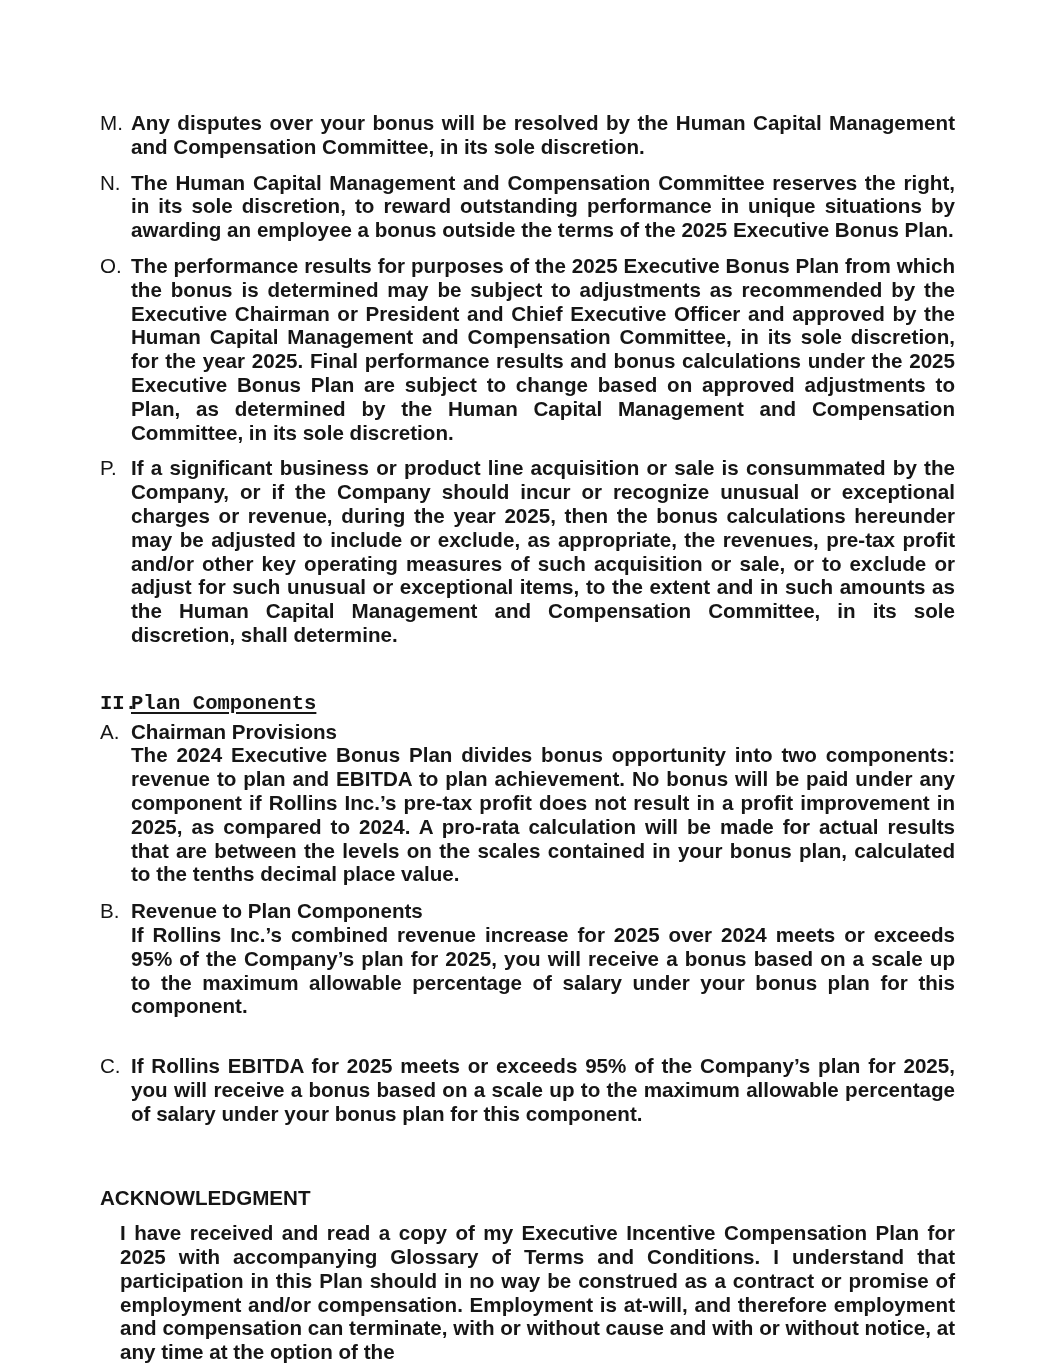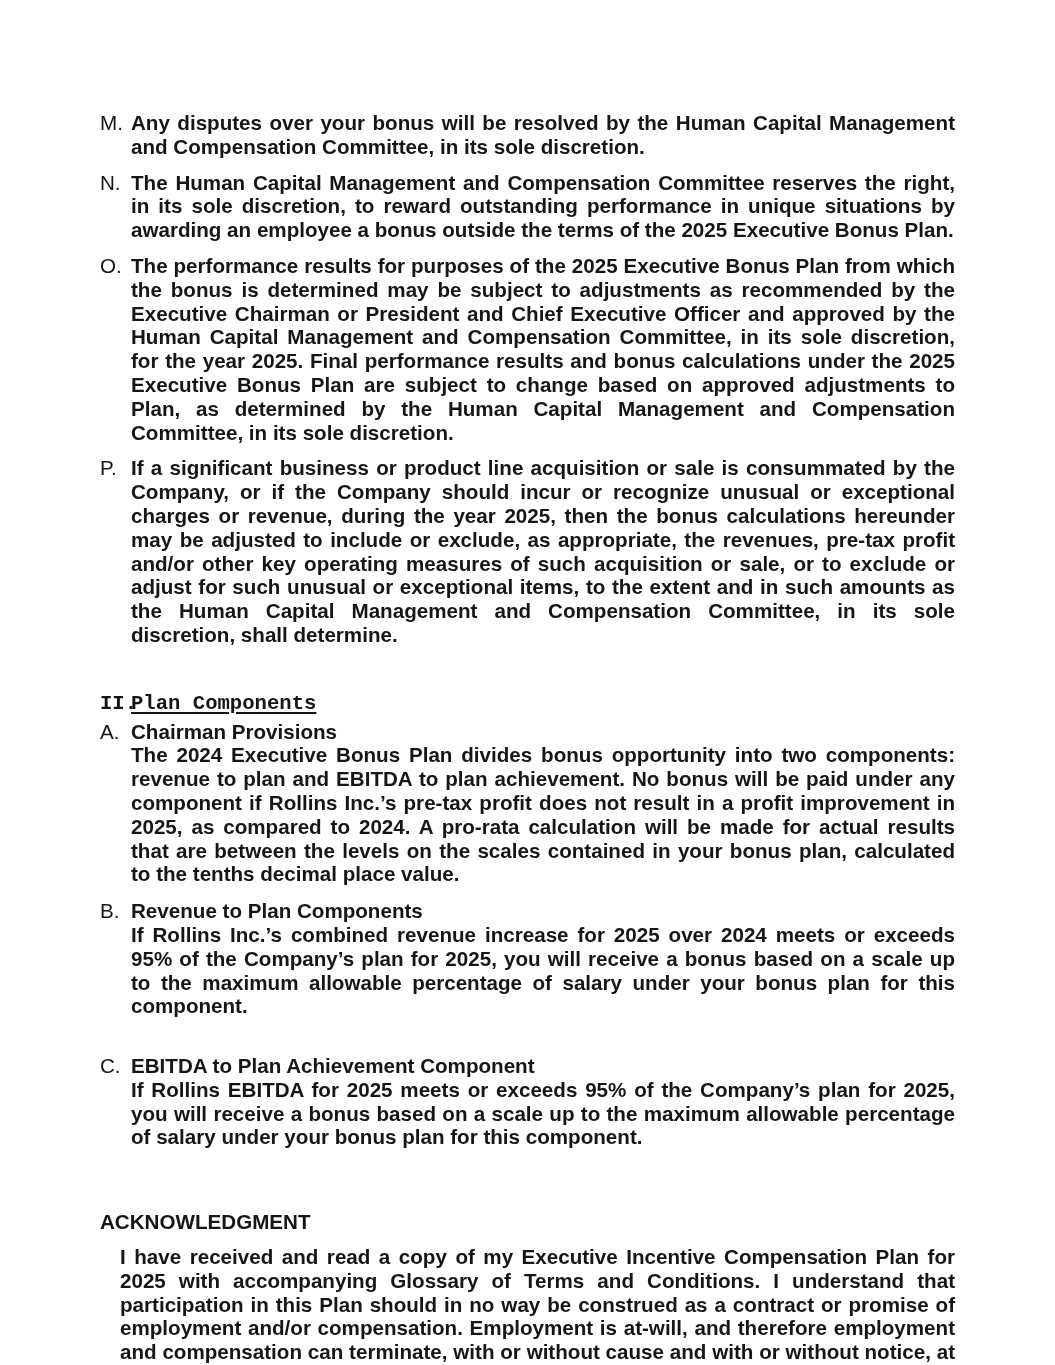--- a/index.html
+++ b/index.html
@@ -93,20 +93,19 @@
   </div>
 
   <div class="hang sub">
     <span class="marker">B.</span>
     <div class="bold">Revenue to Plan Components</div>
     <p class="just">If Rollins Inc.’s combined revenue increase for 2025 over 2024 meets or exceeds 95% of the Company’s plan for 2025, you will receive a bonus based on a scale up to the maximum allowable percentage of salary under your bonus plan for this component.</p>
   </div>
 
   <div class="hang sub sub-c">
     <span class="marker">C.</span>
-    <div class="bold">EBITDA to Plan Achievement Component</div>
     <p class="just">If Rollins EBITDA for 2025 meets or exceeds 95% of the Company’s plan for 2025, you will receive a bonus based on a scale up to the maximum allowable percentage of salary under your bonus plan for this component.</p>
   </div>
 
   <div class="ack-h">ACKNOWLEDGMENT</div>
   <p class="ack-b">I have received and read a copy of my Executive Incentive Compensation Plan for 2025 with accompanying Glossary of Terms and Conditions. I understand that participation in this Plan should in no way be construed as a contract or promise of employment and/or compensation. Employment is at-will, and therefore employment and compensation can terminate, with or without cause and with or without notice, at any time at the option of the</p>
 
 </div>
 
 </body></html>

